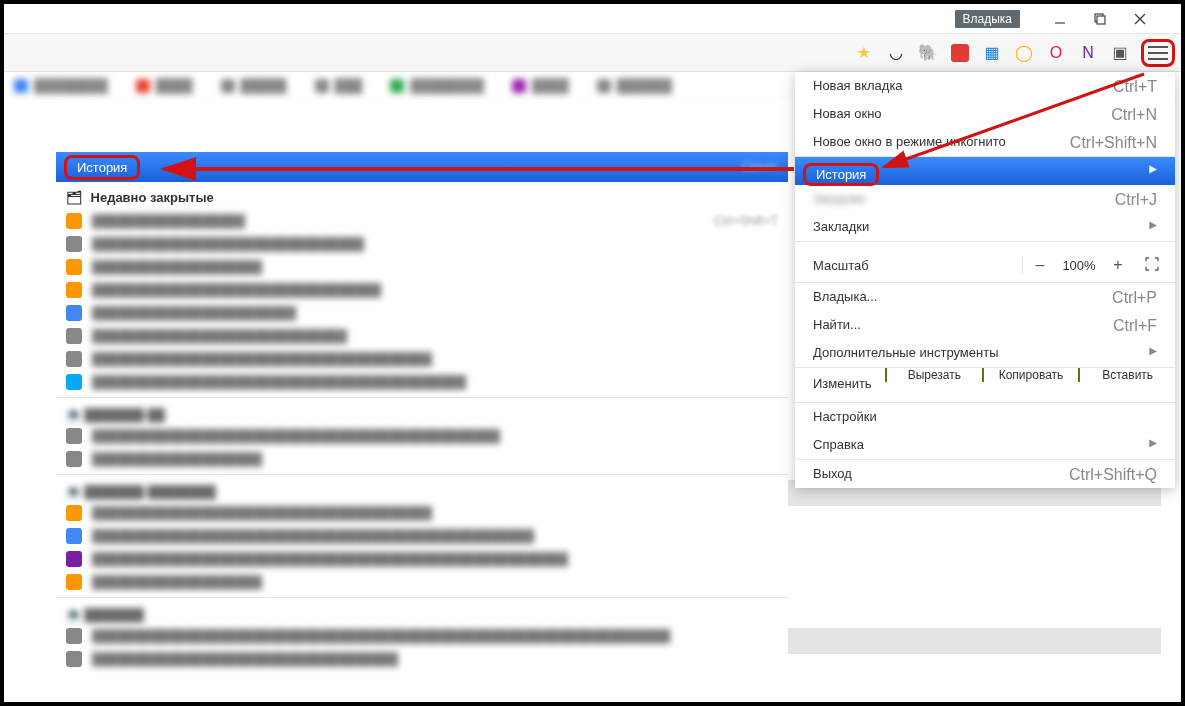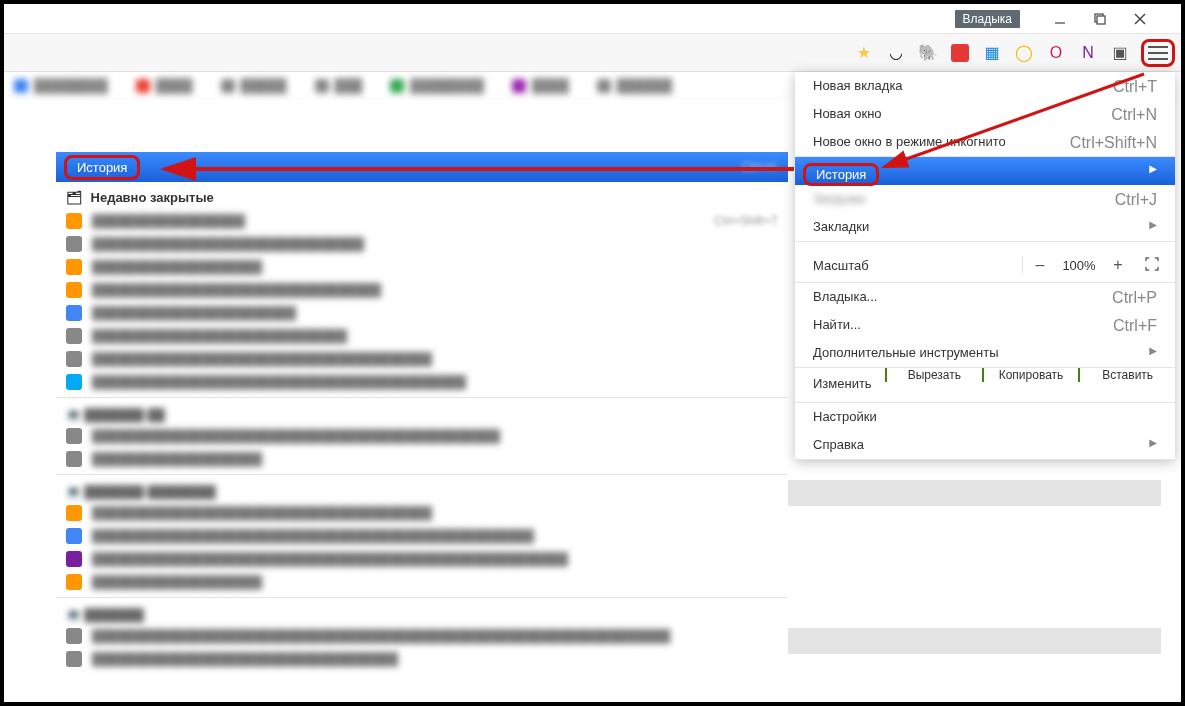--- a/index.html
+++ b/index.html
@@ -548,20 +548,24 @@
 
   <div class="menu-item">
     <span class="label">Настройки</span>
   </div>
   <div class="menu-item">
     <span class="label">Справка</span>
     <span class="arrow">▶</span>
   </div>
   <div class="menu-divider"></div>
 
+  <div class="menu-item">
+    <span class="label">Выход</span>
+    <span class="shortcut">Ctrl+Shift+Q</span>
+  </div>
 </div>
 
 <svg class="arrow-connector" style="top:0;left:0;width:1185px;height:706px">
   <defs>
     <marker id="redarrow" markerWidth="10" markerHeight="10" refX="8" refY="3" orient="auto">
       <path d="M0,0 L9,3 L0,6 Z" fill="#d11313"></path>
     </marker>
   </defs>
 
   <path d="M 1140 70 Q 1000 120 880 163" stroke="#d11313" stroke-width="3" fill="none" marker-end="url(#redarrow)"></path>

